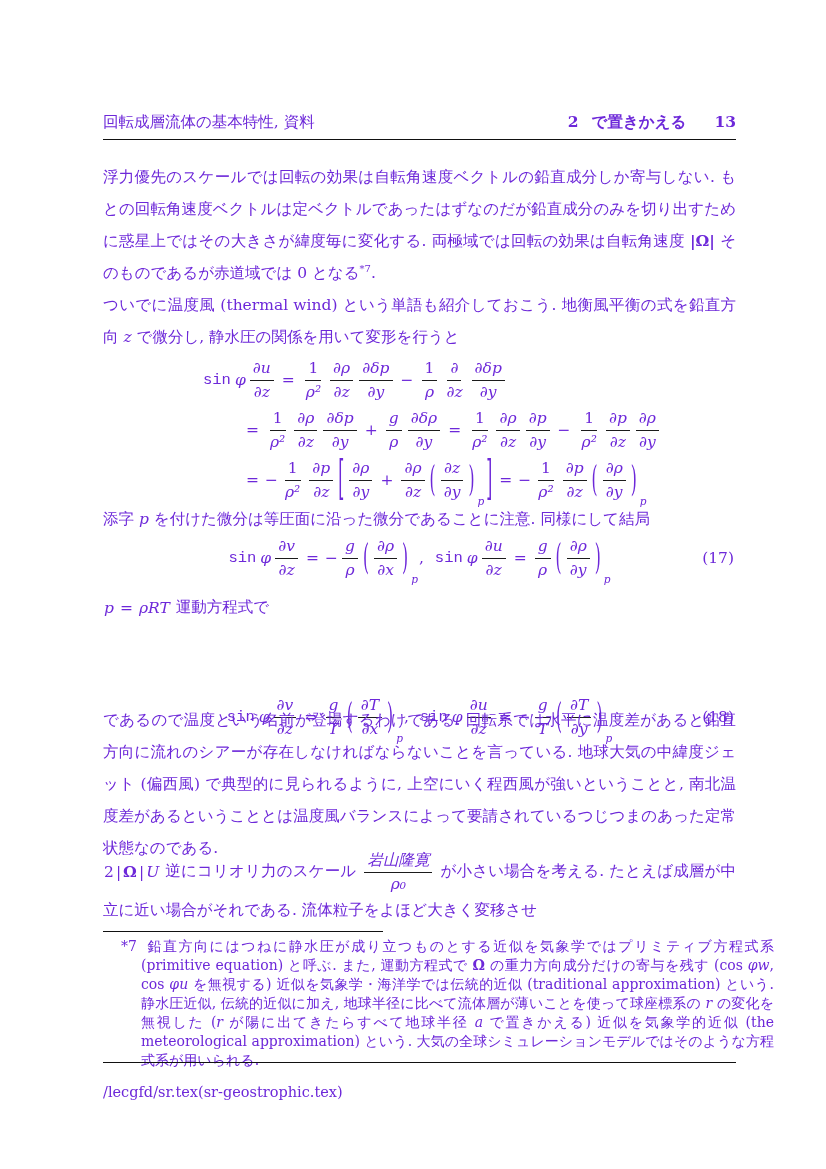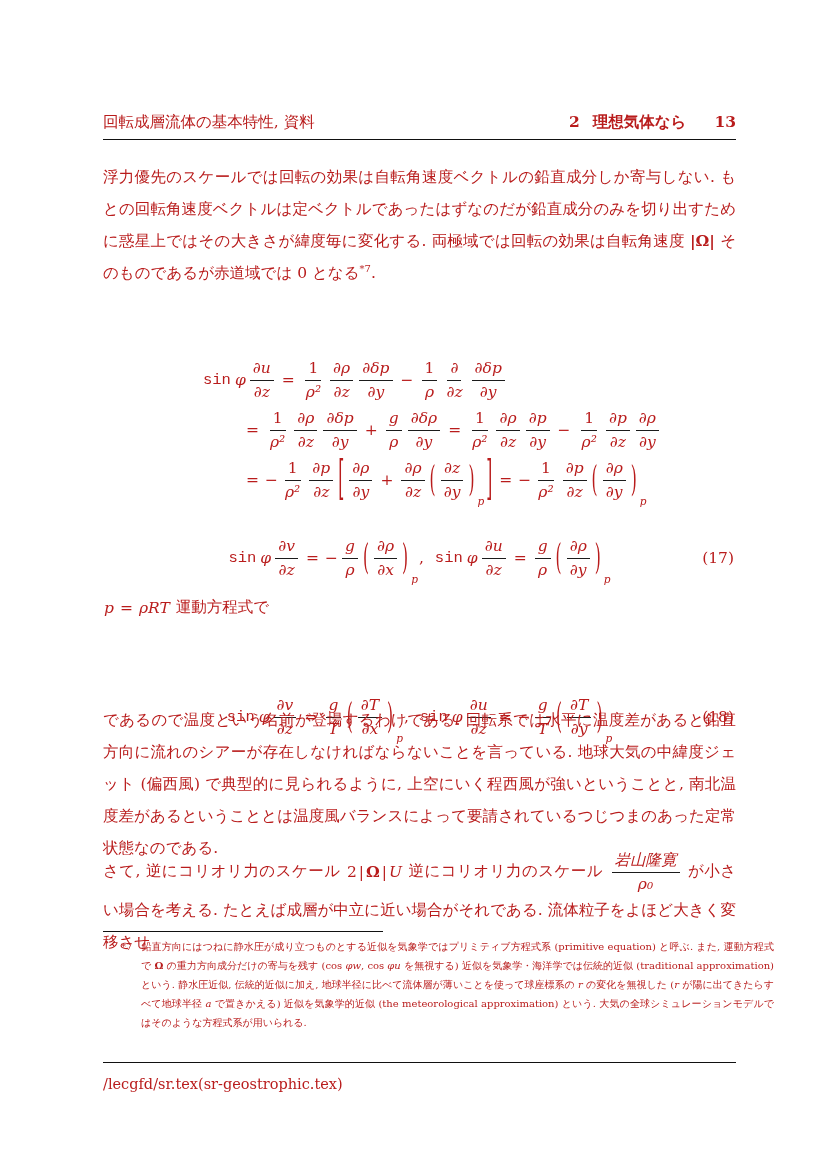--- a/index.html
+++ b/index.html
@@ -1,17 +1,17 @@
 <!DOCTYPE html>
 <html><head>
 <meta charset="utf-8">
 <style>
   html,body{margin:0;padding:0;background:#ffffff;}
   .page{position:relative;width:826px;height:1169px;background:#ffffff;overflow:hidden;
-        font-family:"DejaVu Serif","Liberation Serif",serif;color:#b91c1c;}
+        font-family:"DejaVu Serif","Liberation Serif",serif;color:#6d28d9;}
   .content{position:absolute;left:103px;top:0;width:633px;}
 
   .block{position:absolute;left:0;width:633px;}
 
   
   .header-row{display:flex;justify-content:space-between;align-items:baseline;font-size:15.5px;}
   .header-right{display:flex;align-items:baseline;font-weight:bold;}
   .header-right .sec-no{margin-right:13px;}
   .header-right .sec-title{margin-right:28px;}
   .rule{border:none;border-top:1.4px solid #111;margin:0;}
@@ -40,48 +40,51 @@
   .eqline{display:flex;align-items:center;font-size:15.5px;margin:6px 0;}
   .ind1{margin-left:100px;}
   .ind2{margin-left:138px;}
   .eqwrap{position:relative;display:flex;justify-content:center;align-items:center;font-size:15.5px;}
   .eqnum{position:absolute;right:2px;top:50%;transform:translateY(-50%);font-size:15.5px;text-align:center;}
 
   .imath{display:inline-flex;align-items:center;vertical-align:middle;}
 
   
   .fnrule{border:none;border-top:1px solid #111;width:280px;margin:0;}
-  .footnote{font-size:10px;line-height:19px;text-align:justify;padding-left:38px;text-indent:-20px;}
+  .footnote{font-size:14px;line-height:19px;text-align:justify;padding-left:38px;text-indent:-20px;}
   .footnote .marker{margin-right:9px;}
 
   
-  .footer-row{display:flex;justify-content:space-between;font-size:14.5px;margin-top:13px;}
+  .footer-row{display:flex;justify-content:space-between;font-size:14.5px;margin-top:21px;}
 </style>
 </head>
 <body>
 
 <div class="page">
   <div class="content">
 
     <div class="block" style="top:112px;">
       <div class="header-row">
         <span>回転成層流体の基本特性, 資料</span>
         <span class="header-right">
           <span class="sec-no">2</span>
-          <span class="sec-title">理想気体なら</span>
+          <span class="sec-title">で置きかえる</span>
           <span>13</span>
         </span>
       </div>
     </div>
     <hr class="rule block" style="top:139px;">
 
     <div class="para block" style="top:161px;">
       <span>浮力優先のスケールでは回転の効果は自転角速度ベクトルの鉛直成分しか寄与しない. もとの回転角速度ベクトルは定ベクトルであったはずなのだが鉛直成分のみを切り出すために惑星上ではその大きさが緯度毎に変化する. 両極域では回転の効果は自転角速度 </span><span class="bmath">|Ω|</span><span> そのものであるが赤道域では 0 となる</span><sup class="fnmark">*7</sup><span>.</span>
     </div>
 
+    <div class="para block" style="top:289px;">
+      <span>ついでに温度風 (thermal wind) という単語も紹介しておこう. 地衡風平衡の式を鉛直方向 </span><span class="iv">z</span><span> で微分し, 静水圧の関係を用いて変形を行うと</span>
+    </div>
 
     <div class="block" style="top:352px;">
       <div class="eqline ind1">
           <span class="mrow">
             <span class="m-fn">sin</span>
             <span class="m-v">φ</span>
             <span class="mfrac">
               <span class="m-v num">∂u</span>
               <span class="m-v den">∂z</span>
             </span>
@@ -217,20 +220,23 @@
                 <span class="m-v num">∂ρ</span>
                 <span class="m-v den">∂y</span>
               </span>
               <span class="fence" style="transform: scaleY(2.3);">)</span>
               <span class="fsub">p</span>
             </span>
           </span>
         </div>
     </div>
 
+    <div class="para block" style="top:503px;">
+      <span>添字 </span><span class="iv">p</span><span> を付けた微分は等圧面に沿った微分であることに注意. 同様にして結局</span>
+    </div>
 
     <div class="eqwrap block" style="top:536px;">
       <span><span class="mrow">
             <span class="m-fn">sin</span>
             <span class="m-v">φ</span>
             <span class="mfrac">
               <span class="m-v num">∂v</span>
               <span class="m-v den">∂z</span>
             </span>
             <span class="m-o">=</span>
@@ -329,21 +335,21 @@
             </span>
           </span></span>
       <span class="eqnum">(18)</span>
     </div>
 
     <div class="para block" style="top:704px;">
       <span>であるので温度という名前が登場するわけである. 回転系では水平に温度差があると鉛直方向に流れのシアーが存在しなければならないことを言っている. 地球大気の中緯度ジェット (偏西風) で典型的に見られるように, 上空にいく程西風が強いということと, 南北温度差があるということとは温度風バランスによって要請されているつじつまのあった定常状態なのである.</span>
     </div>
 
     <div class="para block" style="top:850px;">
-      <span>さて, 逆にコリオリ力のスケール </span><span class="imath">
+      <span class="imath">
           <span class="mrow">
             <span class="m-d">2</span>
             <span class="m-d">|</span>
             <span class="m-b">Ω</span>
             <span class="m-d">|</span>
             <span class="m-v">U</span>
           </span>
         </span><span> 逆にコリオリ力のスケール </span><span class="imath">
           <span class="mfrac">
             <span class="m-v num">岩山隆寛</span>

